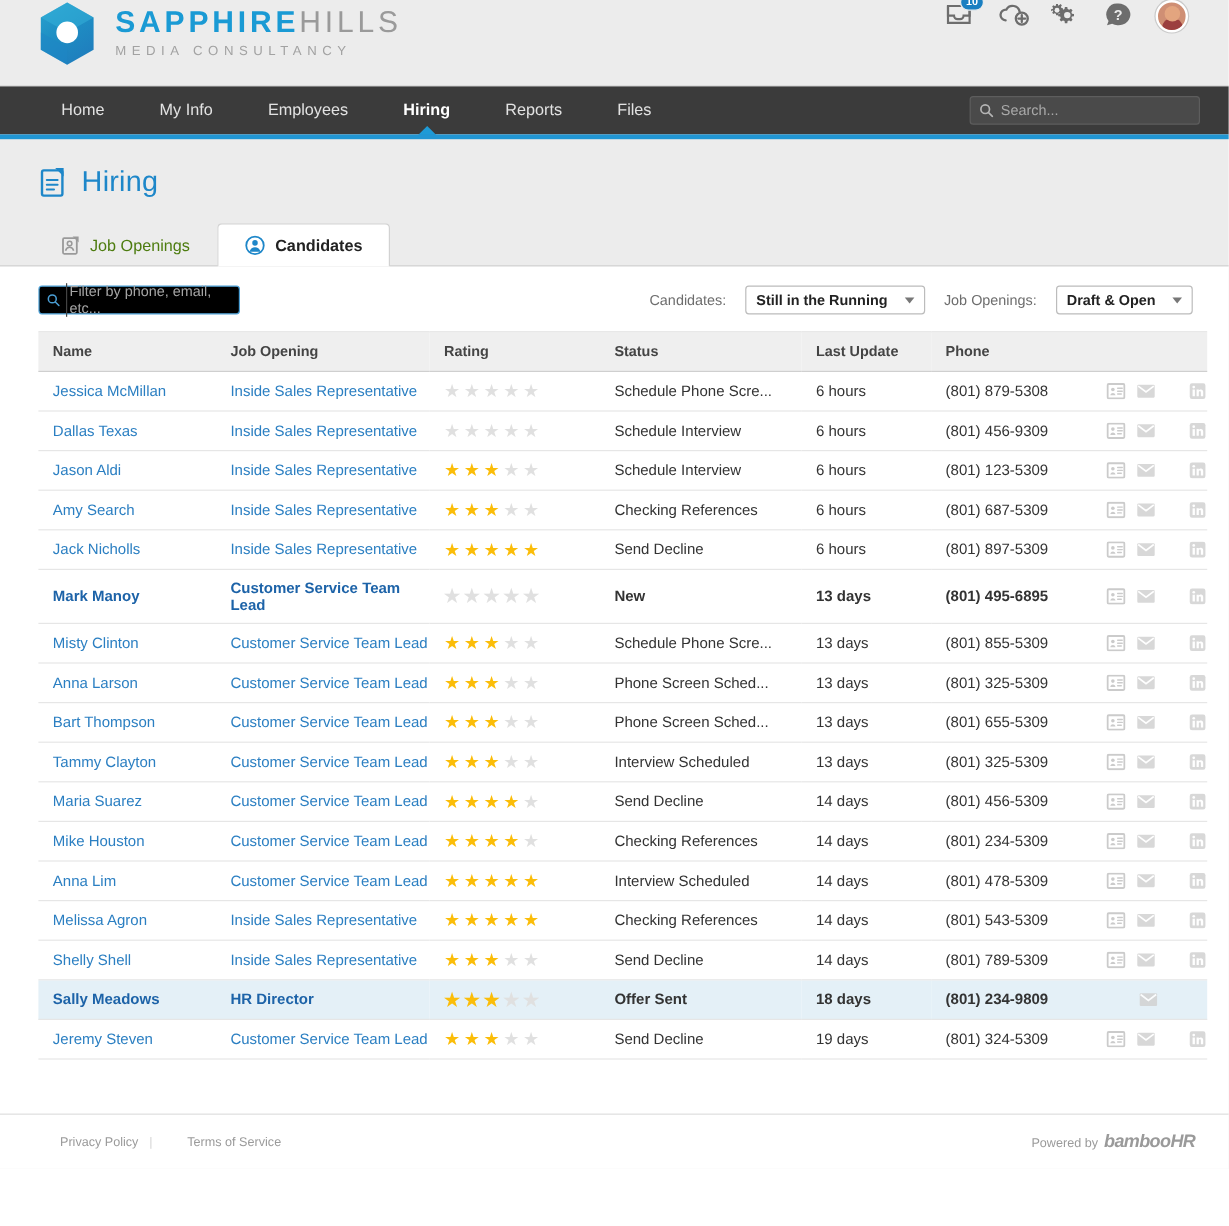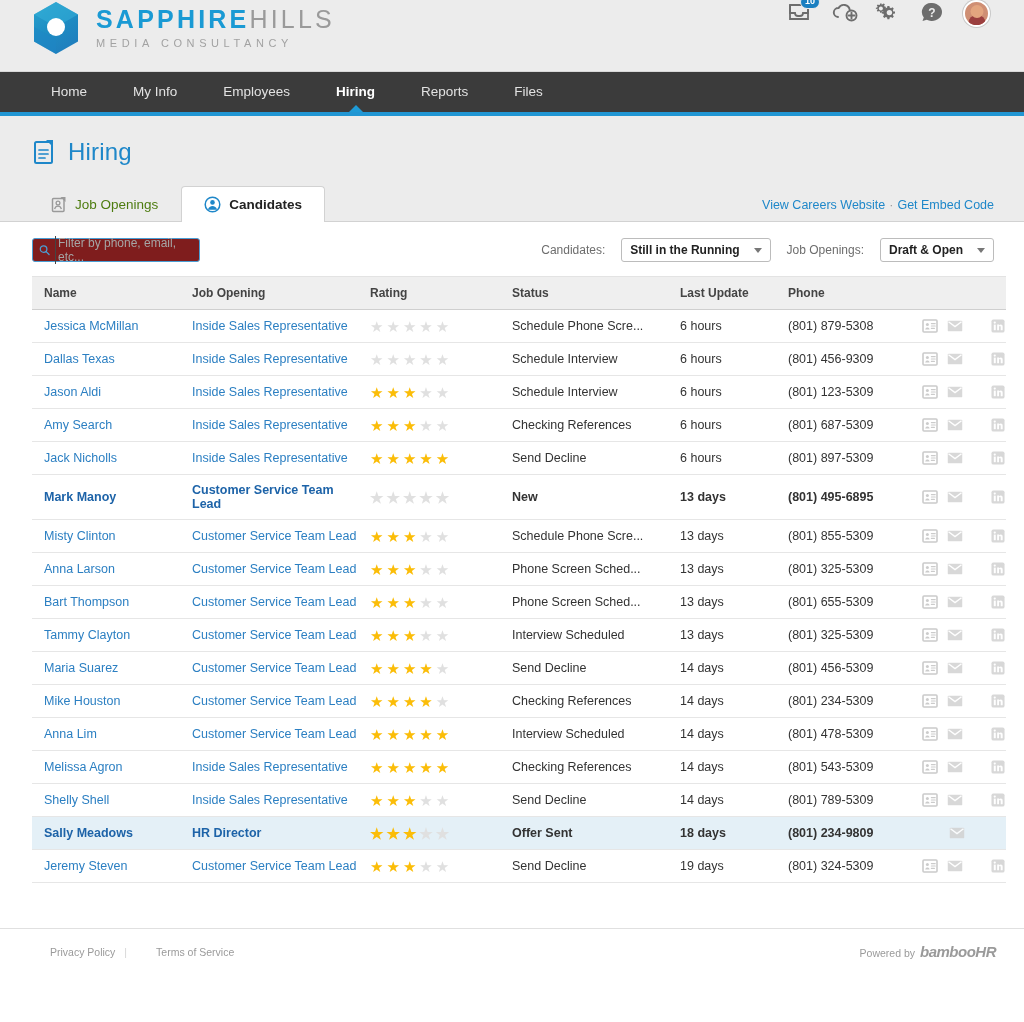--- a/index.html
+++ b/index.html
@@ -132,21 +132,21 @@
     padding: 0;
   }
 
   .filterbar {
     display: flex; align-items: center;
     padding: 16px 30px 14px 32px;
   }
   .filter-input {
     width: 168px; height: 24px; border: 1px solid #4a9ed4; border-radius: 3px;
     display: flex; align-items: center; gap: 5px; padding: 0 6px;
-    background: #7f1d1d; cursor: text;
+    background: #000000; cursor: text;
   }
   .filter-input .ph {
     font-size: 12px; color: #a5a5a5;
     border-left: 1px solid #444; padding-left: 2px;
   }
   .filter-right {
     margin-left: auto; display: flex; align-items: center; gap: 16px;
     font-size: 12px; color: #6d6d6d;
   }
   .select {
@@ -269,20 +269,27 @@
 
 <div class="navbar">
   <div class="nav-items">
     <div class="nav-item">Home</div>
     <div class="nav-item">My Info</div>
     <div class="nav-item">Employees</div>
     <div class="nav-item active">Hiring</div>
     <div class="nav-item">Reports</div>
     <div class="nav-item">Files</div>
   </div>
+  <div class="searchbox">
+    <svg width="12" height="12" viewBox="0 0 12 12">
+        <circle cx="5" cy="5" r="3.6" fill="none" stroke="#b4b4b4" stroke-width="1.4"></circle>
+        <path d="M7.8 7.8L11 11" stroke="#b4b4b4" stroke-width="1.4" stroke-linecap="round"></path>
+      </svg>
+    <span class="ph">Search...</span>
+  </div>
 </div>
 
 <div class="page">
 
   <div class="page-title-row">
     <svg width="26" height="28" viewBox="0 0 26 28">
       <rect x="3" y="4" width="17" height="21" rx="1.5" fill="none" stroke="#1e87c9" stroke-width="2"></rect>
       <path d="M14 2h7v7z" fill="#1e87c9"></path>
       <path d="M7 12h9M7 16h9M7 20h6" stroke="#1e87c9" stroke-width="1.7" stroke-linecap="round"></path>
     </svg>
@@ -299,23 +306,20 @@
       </svg>
       <span>Job Openings</span>
     </div>
     <div class="tab active">
       <svg width="17" height="17" viewBox="0 0 17 17">
         <circle cx="8.5" cy="8.5" r="7.3" fill="none" stroke="#1e87c9" stroke-width="1.5"></circle>
         <circle cx="8.5" cy="6.4" r="2.3" fill="#1e87c9"></circle>
         <path d="M3.9 13.8c.7-2.6 2.6-3.8 4.6-3.8s3.9 1.2 4.6 3.8z" fill="#1e87c9"></path>
       </svg>
       <span>Candidates</span>
-    </div>
-    <div class="tabs-links">
-      <a>View Careers Website</a><span class="dot">·</span><a>Get Embed Code</a>
     </div>
   </div>
 
   <div class="panel">
 
     <div class="filterbar">
       <div class="filter-input">
         <svg width="12" height="12" viewBox="0 0 12 12">
             <circle cx="5" cy="5" r="3.6" fill="none" stroke="#4a9ed4" stroke-width="1.4"></circle>
             <path d="M7.8 7.8L11 11" stroke="#4a9ed4" stroke-width="1.4" stroke-linecap="round"></path>

